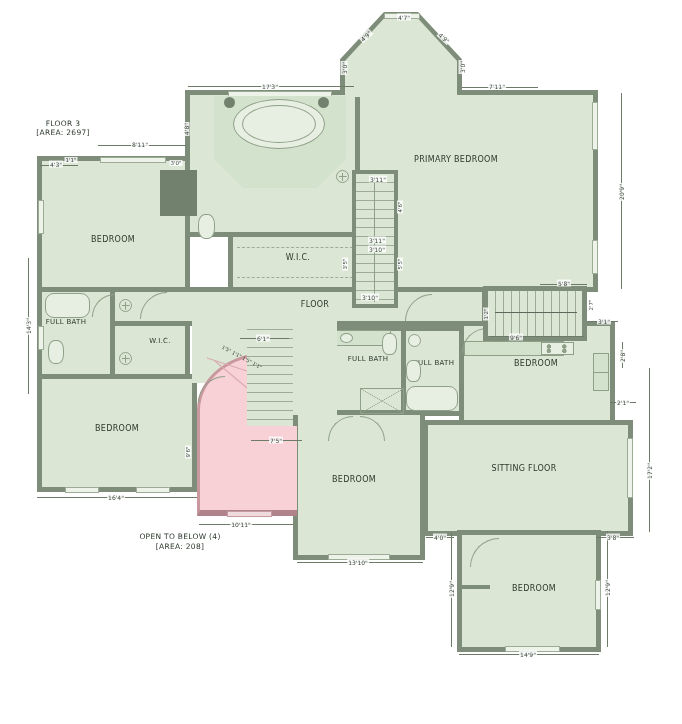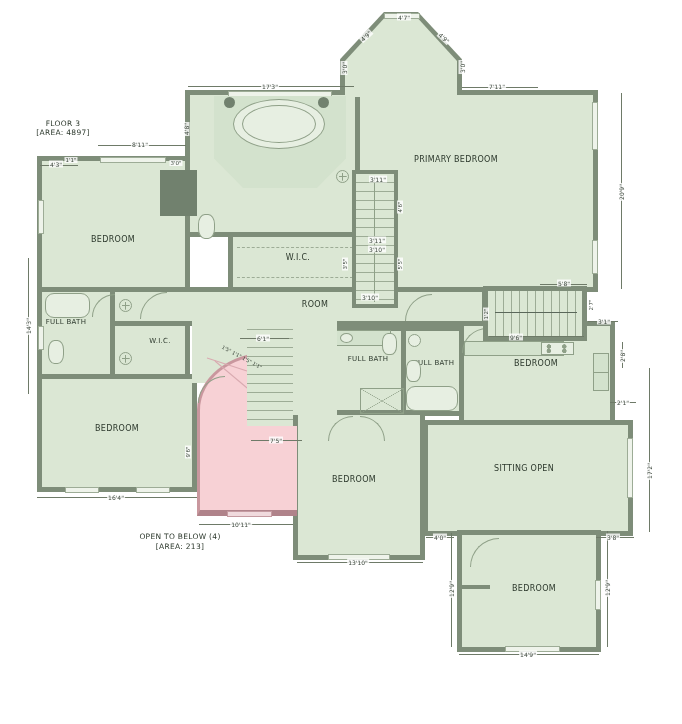--- a/index.html
+++ b/index.html
@@ -158,35 +158,35 @@
   <div class="dline-h" style="left:588px;top:321px;width:30px;"></div>
   <div class="dline-h" style="left:240px;top:338px;width:49px;"></div>
   <div class="dline-h" style="left:251px;top:440px;width:51px;"></div>
   <div class="dline-v" style="left:622px;top:342px;height:26px;"></div>
   <div class="dline-h" style="left:610px;top:402px;width:26px;"></div>
 
   <span class="rlabel" style="left:113px;top:239px;">BEDROOM</span>
   <span class="rlabel" style="left:278px;top:155px;">FULL BATH</span>
   <span class="rlabel" style="left:456px;top:159px;">PRIMARY BEDROOM</span>
   <span class="rlabel" style="left:298px;top:257px;">W.I.C.</span>
-  <span class="rlabel" style="left:315px;top:304px;">ROOM</span>
+  <span class="rlabel" style="left:315px;top:304px;">FLOOR</span>
   <span class="rlabel" style="left:66px;top:322px;font-size:7px;">FULL BATH</span>
   <span class="rlabel" style="left:160px;top:341px;font-size:7px;">W.I.C.</span>
   <span class="rlabel" style="left:117px;top:428px;">BEDROOM</span>
   <span class="rlabel" style="left:368px;top:359px;font-size:7px;">FULL BATH</span>
   <span class="rlabel" style="left:434px;top:363px;font-size:7px;">FULL BATH</span>
   <span class="rlabel" style="left:536px;top:363px;">BEDROOM</span>
-  <span class="rlabel" style="left:524px;top:468px;">SITTING OPEN</span>
+  <span class="rlabel" style="left:524px;top:468px;">SITTING FLOOR</span>
   <span class="rlabel" style="left:354px;top:479px;">BEDROOM</span>
   <span class="rlabel" style="left:534px;top:588px;">BEDROOM</span>
 
   <span class="meta" style="left:63px;top:123px;">FLOOR 3</span>
-  <span class="meta" style="left:63px;top:132px;">[AREA: 4897]</span>
+  <span class="meta" style="left:63px;top:132px;">[AREA: 2697]</span>
   <span class="meta" style="left:180px;top:536px;z-index:40;">OPEN TO BELOW (4)</span>
-  <span class="meta" style="left:180px;top:546px;z-index:40;">[AREA: 213]</span>
+  <span class="meta" style="left:180px;top:546px;z-index:40;">[AREA: 208]</span>
 
   <span class="dlabel" style="left:404px;top:17px;">4'7"</span>
   <span class="dlabel" style="left:366px;top:36px;transform:translate(-50%,-50%) rotate(-43deg);">4'9"</span>
   <span class="dlabel" style="left:444px;top:38px;transform:translate(-50%,-50%) rotate(43deg);">4'9"</span>
   <span class="dlabel rot" style="left:344px;top:68px;">3'0"</span>
   <span class="dlabel rot" style="left:462px;top:67px;">3'0"</span>
   <span class="dlabel" style="left:270px;top:86px;">17'3"</span>
   <span class="dlabel" style="left:497px;top:86px;">7'11"</span>
   <span class="dlabel rot" style="left:621px;top:192px;">20'9"</span>
   <span class="dlabel" style="left:140px;top:144px;">8'11"</span>

